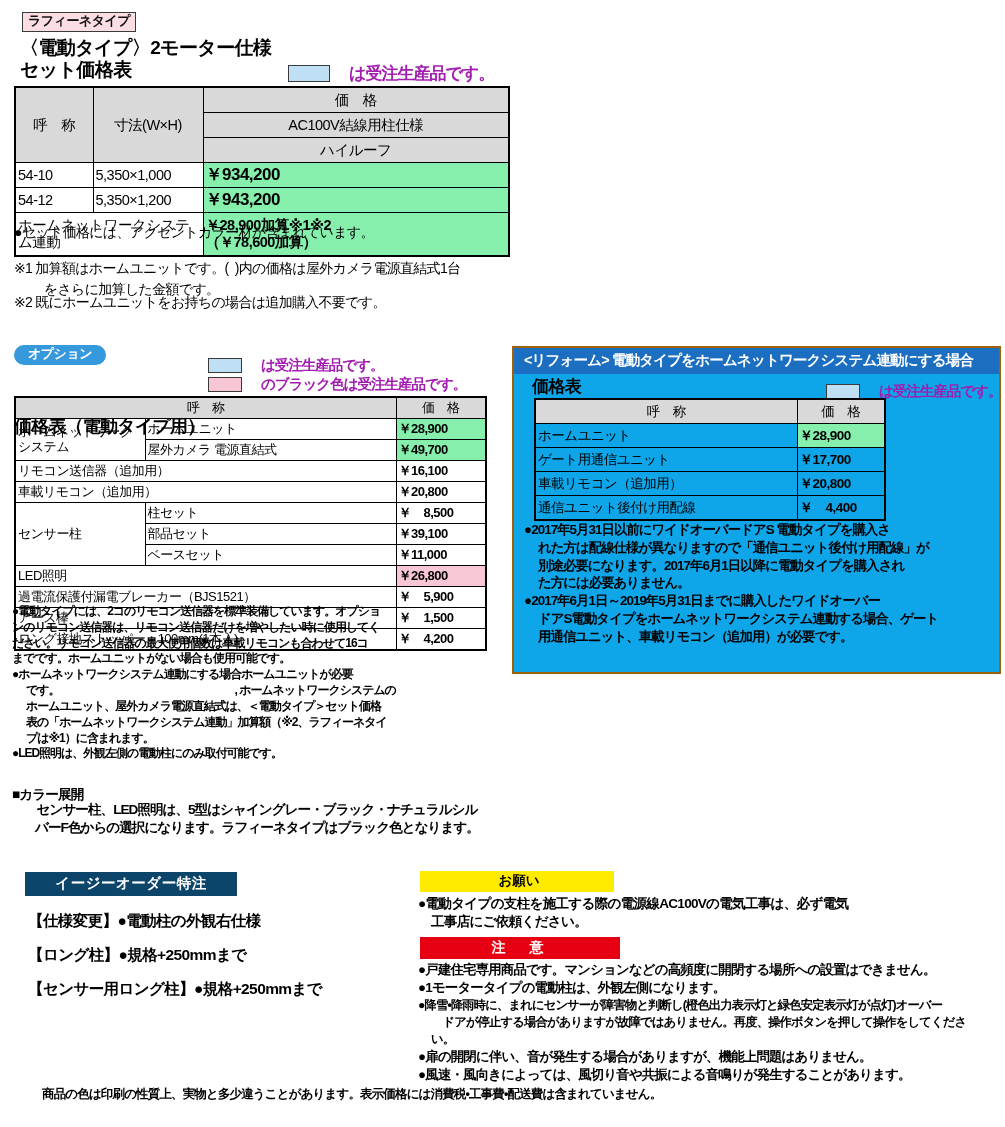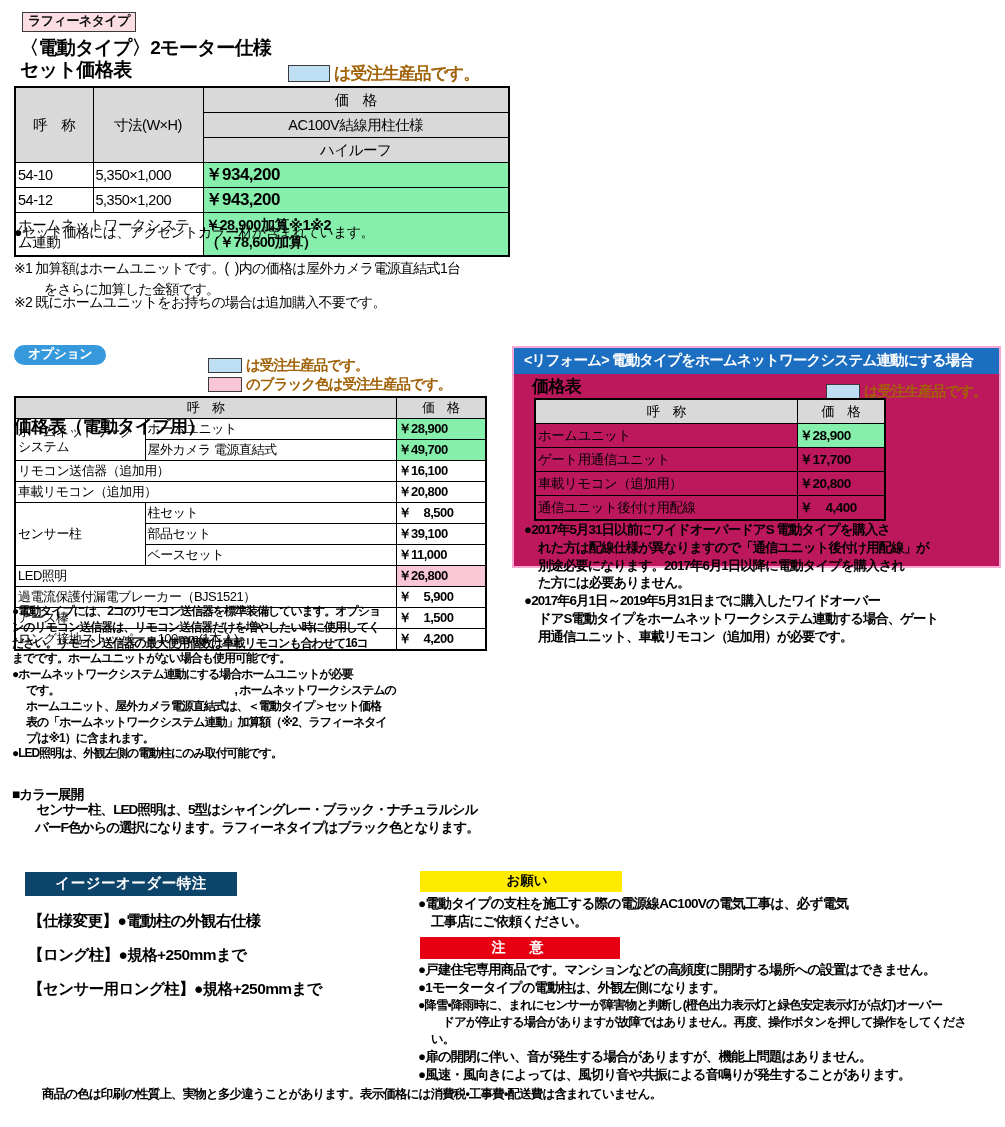--- a/index.html
+++ b/index.html
@@ -44,22 +44,22 @@
     left: 20px; top: 60px;
     font-size: 19px; font-weight: bold;
     letter-spacing: -0.6px;
     line-height: 1.1;
   }
 
   
   .legend-row {
     display: flex;
     align-items: center;
-    gap: 4px;
-    color: #a16207;
+    gap: 19px;
+    color: #a21caf;
     font-weight: bold;
     font-size: 17px;
     letter-spacing: -1px;
     white-space: nowrap;
   }
   .legend-row.sm { font-size: 14.5px; }
   .sw {
     display: inline-block;
     width: 40px; height: 15px;
     border: 1px solid #3a3a3a;
@@ -152,24 +152,24 @@
   }
   #color-body {
     left: 12px; top: 801px; width: 490px;
     font-size: 13.6px; font-weight: bold;
     letter-spacing: -1.0px; line-height: 1.32; text-align: center;
   }
 
   
   .reform-panel {
     left: 512px; top: 346px;
-    width: 489px; height: 222px;
-    border: 2px solid #f9a8d4;
+    width: 489px; height: 328px;
+    border: 2px solid #a16207;
     box-sizing: border-box;
-    background: #be185d;
+    background: #0ea5e9;
   }
   .reform-head {
     background: #1C6FC0;
     color: #fff;
     font-weight: bold;
     font-size: 14.5px;
     letter-spacing: -0.85px;
     padding: 4px 0 5px 10px;
     line-height: 1.15;
     white-space: nowrap;
@@ -207,21 +207,21 @@
 
   
   .req-head {
     left: 420px; top: 871px;
     width: 190px;
     background: #ffeb00;
     color: #000;
     font-weight: bold;
     font-size: 13.5px;
     text-align: center;
-    padding: 2px 0 3px 12px;
+    padding: 2px 0 3px 4px;
     line-height: 1.2;
   }
   #req-body {
     left: 418px; top: 895px; width: 560px;
     font-size: 13.6px; font-weight: bold;
     letter-spacing: -0.75px; line-height: 1.35;
   }
   #req-body p { margin: 0; padding-left: 13px; text-indent: -13px; }
 
   .caution-head {

